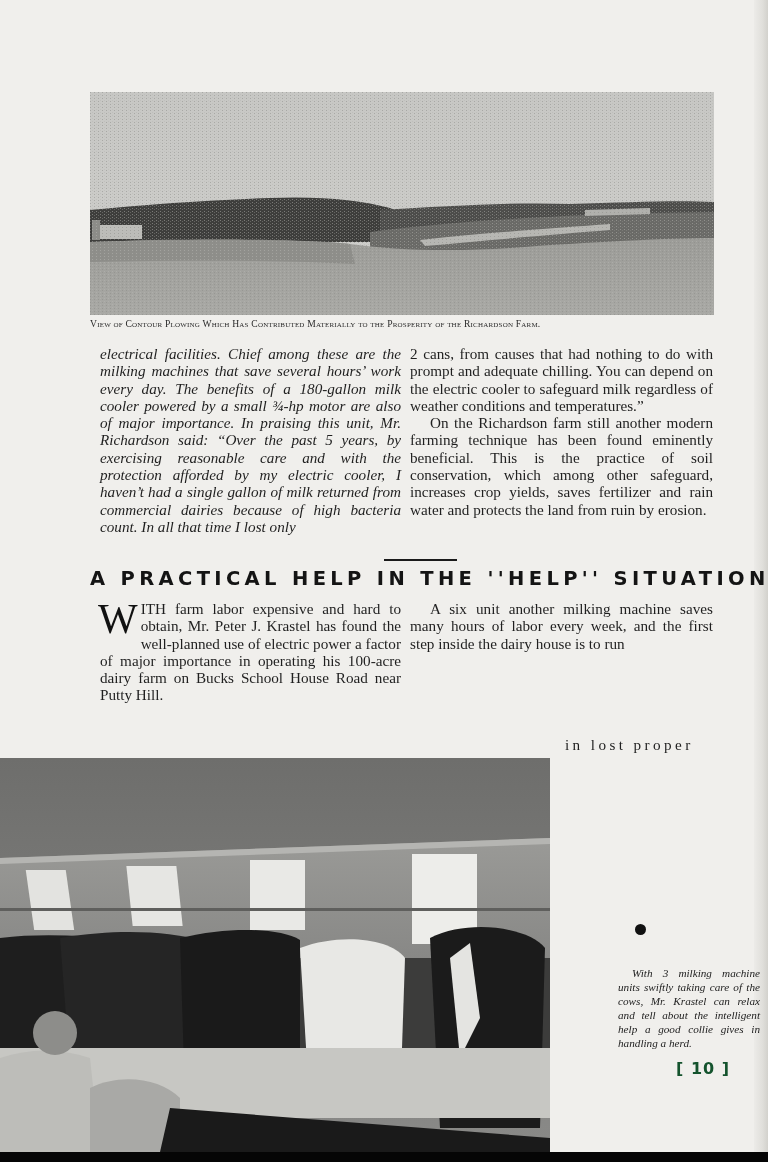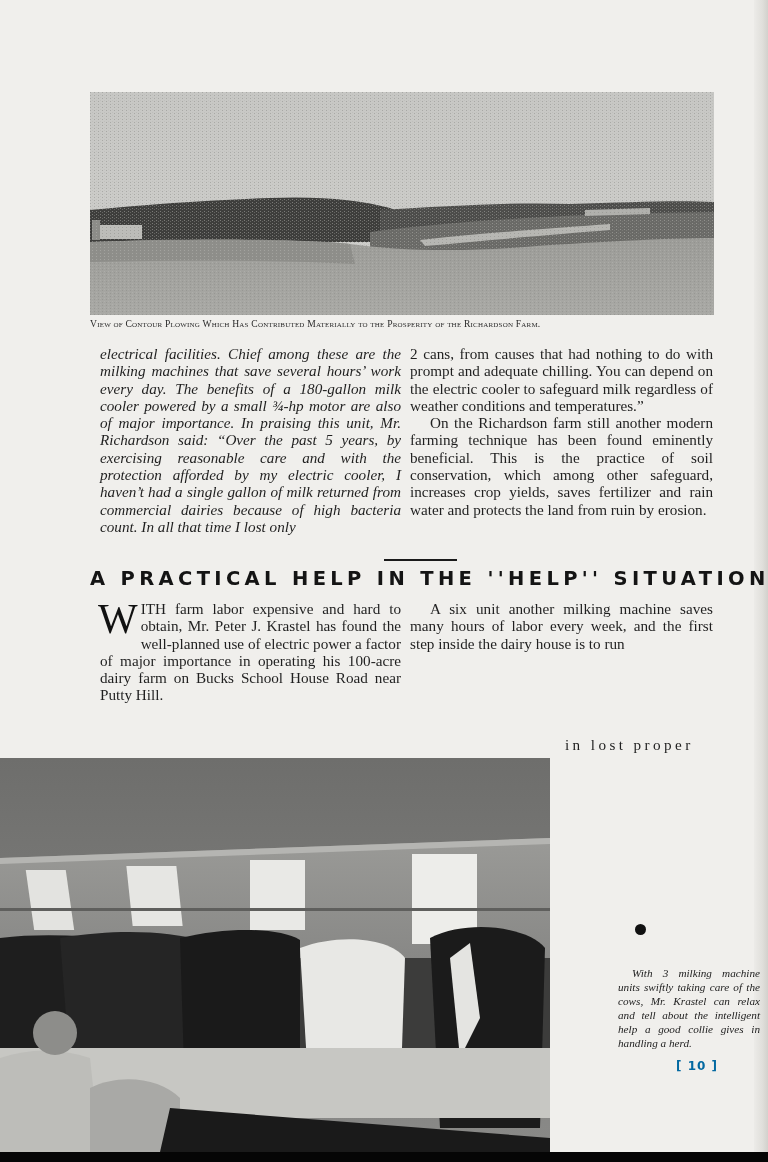--- a/index.html
+++ b/index.html
@@ -71,21 +71,21 @@
   }
   .caption-barn {
     position: absolute; left: 574px; top: 966px; width: 142px;
     font-style: italic; font-size: 11.2px; line-height: 14px;
     text-align: justify; color: #222; margin-left: 44px;
   }
   .caption-barn p { margin: 0; text-indent: 14px; }
   .page-number {
     position: absolute; left: 676px; top: 1059px;
     font-family: "DejaVu Sans", "Liberation Sans", sans-serif;
-    font-weight: bold; font-size: 12px; letter-spacing: 1px; color: #0369a1;
+    font-weight: bold; font-size: 16px; letter-spacing: 1px; color: #14532d;
   }
 </style>
 </head>
 <body>
 
 <div class="page-edge"></div>
 
 <div class="photo-top">
   <svg viewBox="0 0 624 223" preserveAspectRatio="none">
     <defs>

